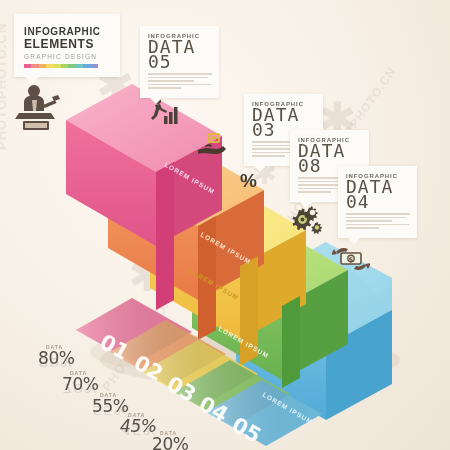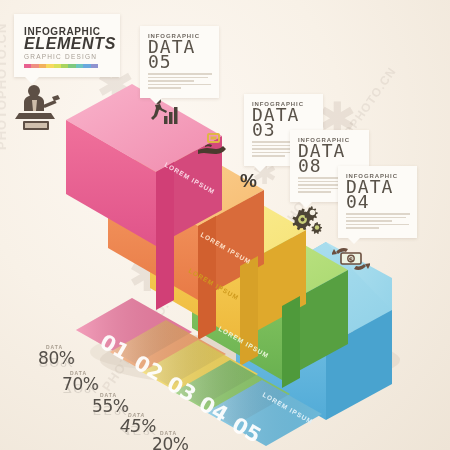--- a/index.html
+++ b/index.html
@@ -23,21 +23,21 @@
   .wg4{left:252px;top:156px;font-size:30px;}
 
   
   .card{position:absolute;background:#fdfbf7;
      box-shadow:0 1px 3px rgba(110,90,70,.18);}
   .card:after{content:"";position:absolute;left:10px;bottom:-7px;
      border-left:8px solid transparent;border-right:8px solid transparent;
      border-top:8px solid #fdfbf7;}
   #title-card{left:14px;top:14px;width:88px;padding:12px 8px 9px 10px;}
   #title-card .t1{font-size:10px;font-weight:bold;color:#3e3a36;letter-spacing:.6px;line-height:12px;}
-  #title-card .t2{font-size:16px;font-weight:bold;color:#3e3a36;letter-spacing:.6px;line-height:12px;font-style:italic;}
+  #title-card .t2{font-size:12px;font-weight:bold;color:#3e3a36;letter-spacing:.6px;line-height:12px;}
   #title-card .t3{font-size:6.5px;color:#a79f95;letter-spacing:1.2px;margin-top:3px;}
   .swatches{display:flex;margin-top:4px;height:4px;width:74px;}
   .swatches i{flex:1;display:block;height:100%;}
 
   
   .dcard{position:absolute;background:#fdfbf7;
      box-shadow:0 1px 3px rgba(110,90,70,.16);padding:7px 7px 7px 8px;width:64px;}
   .dcard:after{content:"";position:absolute;left:9px;bottom:-6px;
      border-left:7px solid transparent;border-right:7px solid transparent;
      border-top:7px solid #fdfbf7;}

